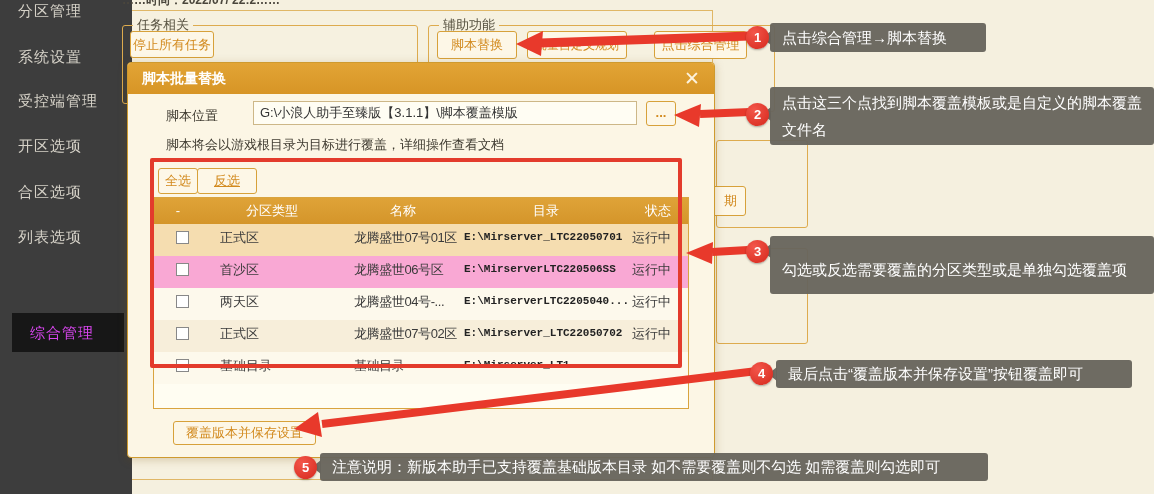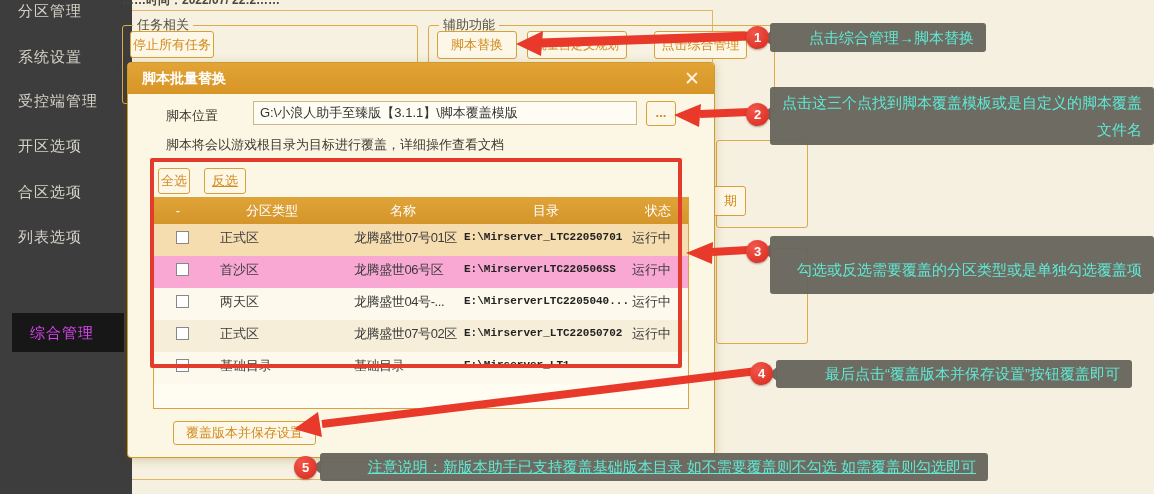--- a/index.html
+++ b/index.html
@@ -67,29 +67,29 @@
   .bg-partial-btn{left:712px;top:186px;width:34px;height:30px;line-height:28px;text-align:right;
     padding-right:8px;z-index:1;}
 
   
   .red-rect{position:absolute;left:150px;top:158px;width:532px;height:210px;border:4px solid #e33b2c;
     box-sizing:border-box;z-index:20;border-radius:2px;}
   .arrows{position:absolute;left:0;top:0;width:1154px;height:494px;z-index:30;pointer-events:none;}
   .ann-circle{position:absolute;width:23px;height:23px;border-radius:50%;z-index:40;
     background:radial-gradient(circle at 35% 30%,#f3564a,#d5281c);color:#fff;font-size:13px;
     font-weight:bold;text-align:center;line-height:23px;box-shadow:0 1px 2px rgba(0,0,0,0.3);}
-  .banner{position:absolute;background:rgba(104,101,93,0.96);color:#5eead4;font-size:15px;
-    border-radius:3px;z-index:35;box-sizing:border-box;padding:0 12px;text-align:right;}
+  .banner{position:absolute;background:rgba(104,101,93,0.96);color:#ffffff;font-size:15px;
+    border-radius:3px;z-index:35;box-sizing:border-box;padding:0 12px;}
   .banner:before{content:"";position:absolute;left:-8px;border:7px solid transparent;
     border-right:9px solid rgba(104,101,93,0.96);border-left:none;}
   .b1{left:770px;top:23px;width:216px;height:29px;line-height:29px;} .b1:before{top:8px;}
   .b2{left:770px;top:87px;width:384px;height:58px;line-height:27px;padding-top:2px;} .b2:before{top:20px;}
   .b3{left:770px;top:236px;width:384px;height:58px;line-height:27px;padding-top:20px;} .b3:before{top:8px;}
   .b4{left:776px;top:360px;width:356px;height:28px;line-height:28px;} .b4:before{top:7px;}
-  .b5{left:320px;top:453px;width:668px;height:28px;line-height:28px;text-decoration:underline;} .b5:before{top:7px;}
+  .b5{left:320px;top:453px;width:668px;height:28px;line-height:28px;} .b5:before{top:7px;}
 </style>
 </head>
 <body>
 
 <div id="canvas">
 
   <div class="sidebar">
     <div class="side-item" style="top:-4px">分区管理</div>
     <div class="side-item" style="top:42px">系统设置</div>
     <div class="side-item" style="top:86px">受控端管理</div>
@@ -125,22 +125,22 @@
       <span class="dlg-title">脚本批量替换</span>
       <span class="dlg-close">✕</span>
     </div>
 
     <span class="dlg-label">脚本位置</span>
     <input class="dlg-input" type="text" value="G:\小浪人助手至臻版【3.1.1】\脚本覆盖模版" style="">
     <div class="btn dlg-browse">...</div>
 
     <div class="dlg-hint">脚本将会以游戏根目录为目标进行覆盖，详细操作查看文档</div>
 
-    <div class="btn mini-btn" style="left:30px;width:32px;">全选</div>
-    <div class="btn mini-btn" style="left:76px;width:42px;text-decoration:underline;">反选</div>
+    <div class="btn mini-btn" style="left:30px;width:40px;">全选</div>
+    <div class="btn mini-btn" style="left:69px;width:60px;text-decoration:underline;">反选</div>
 
     <div class="tbl">
       <div class="thead">
         <div>-</div>
         <div>分区类型</div>
         <div>名称</div>
         <div>目录</div>
         <div>状态</div>
       </div>
       <div class="trow r1">

